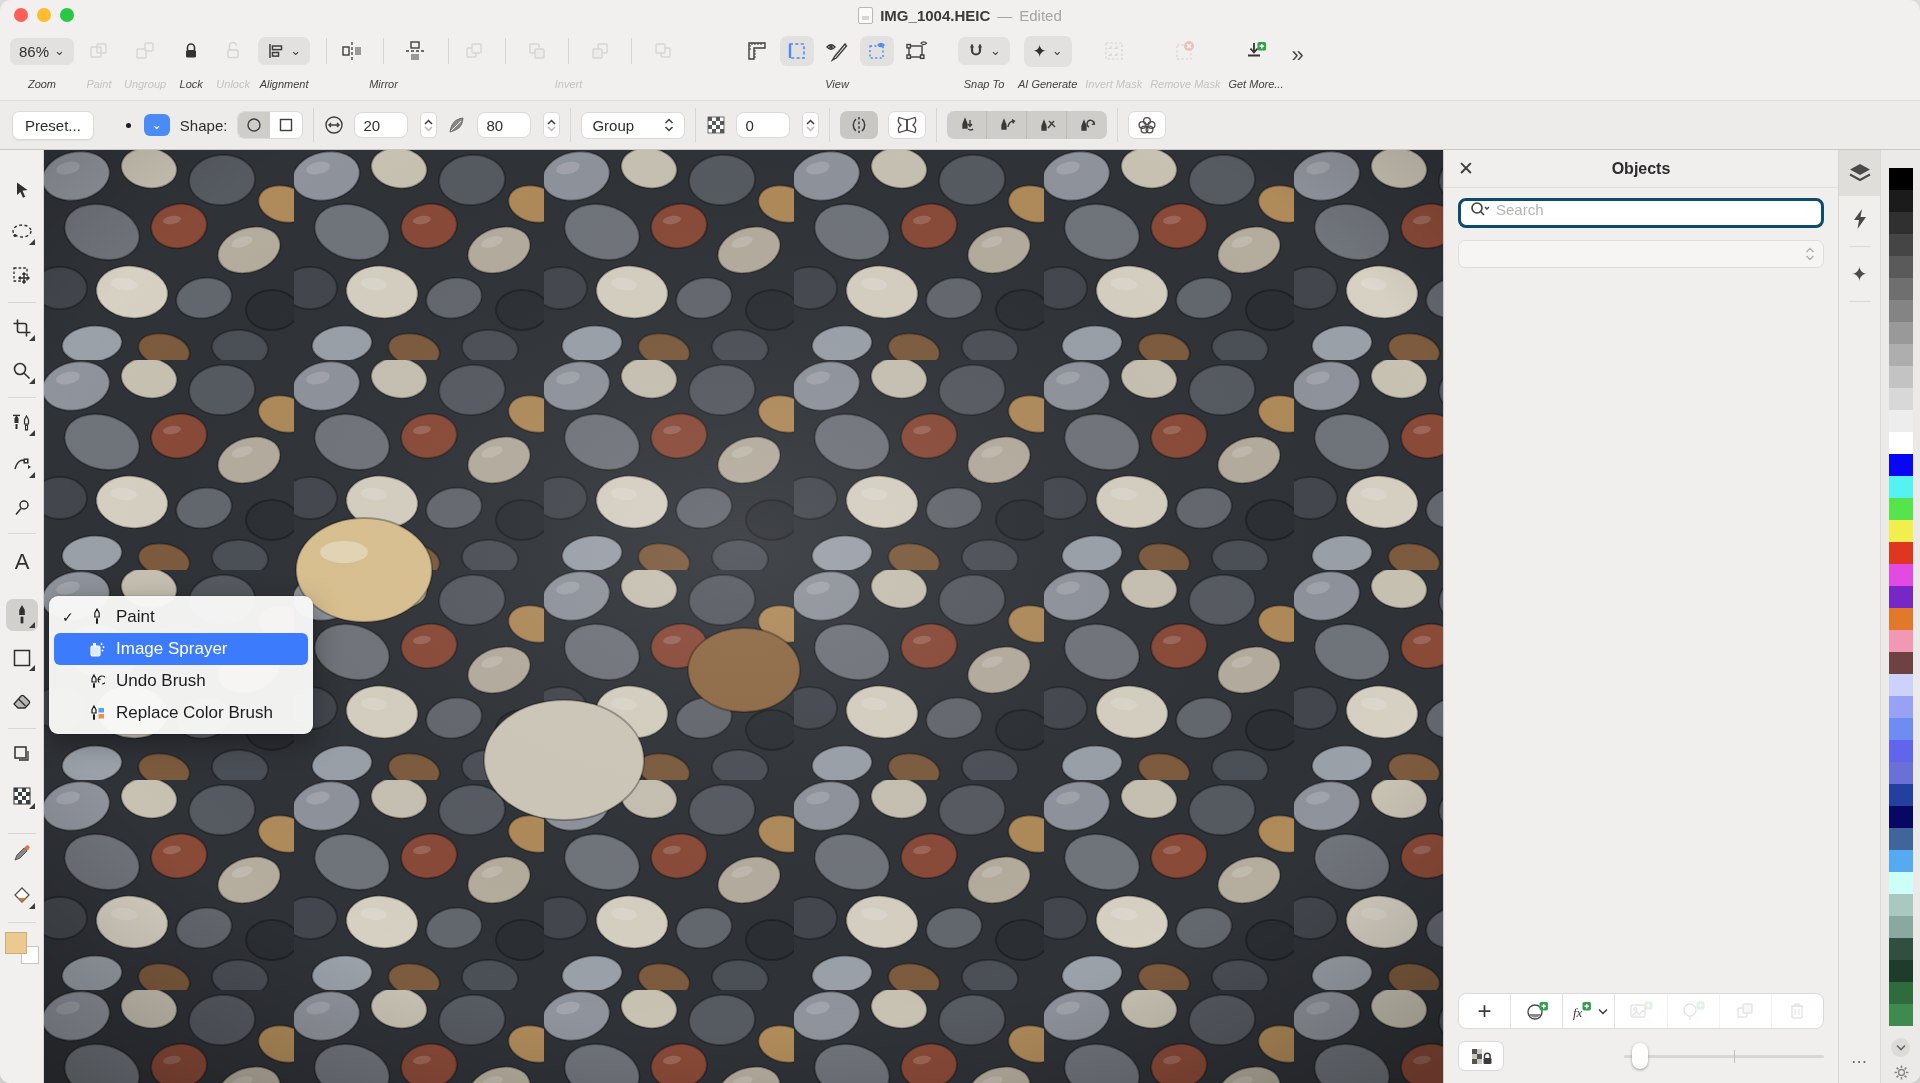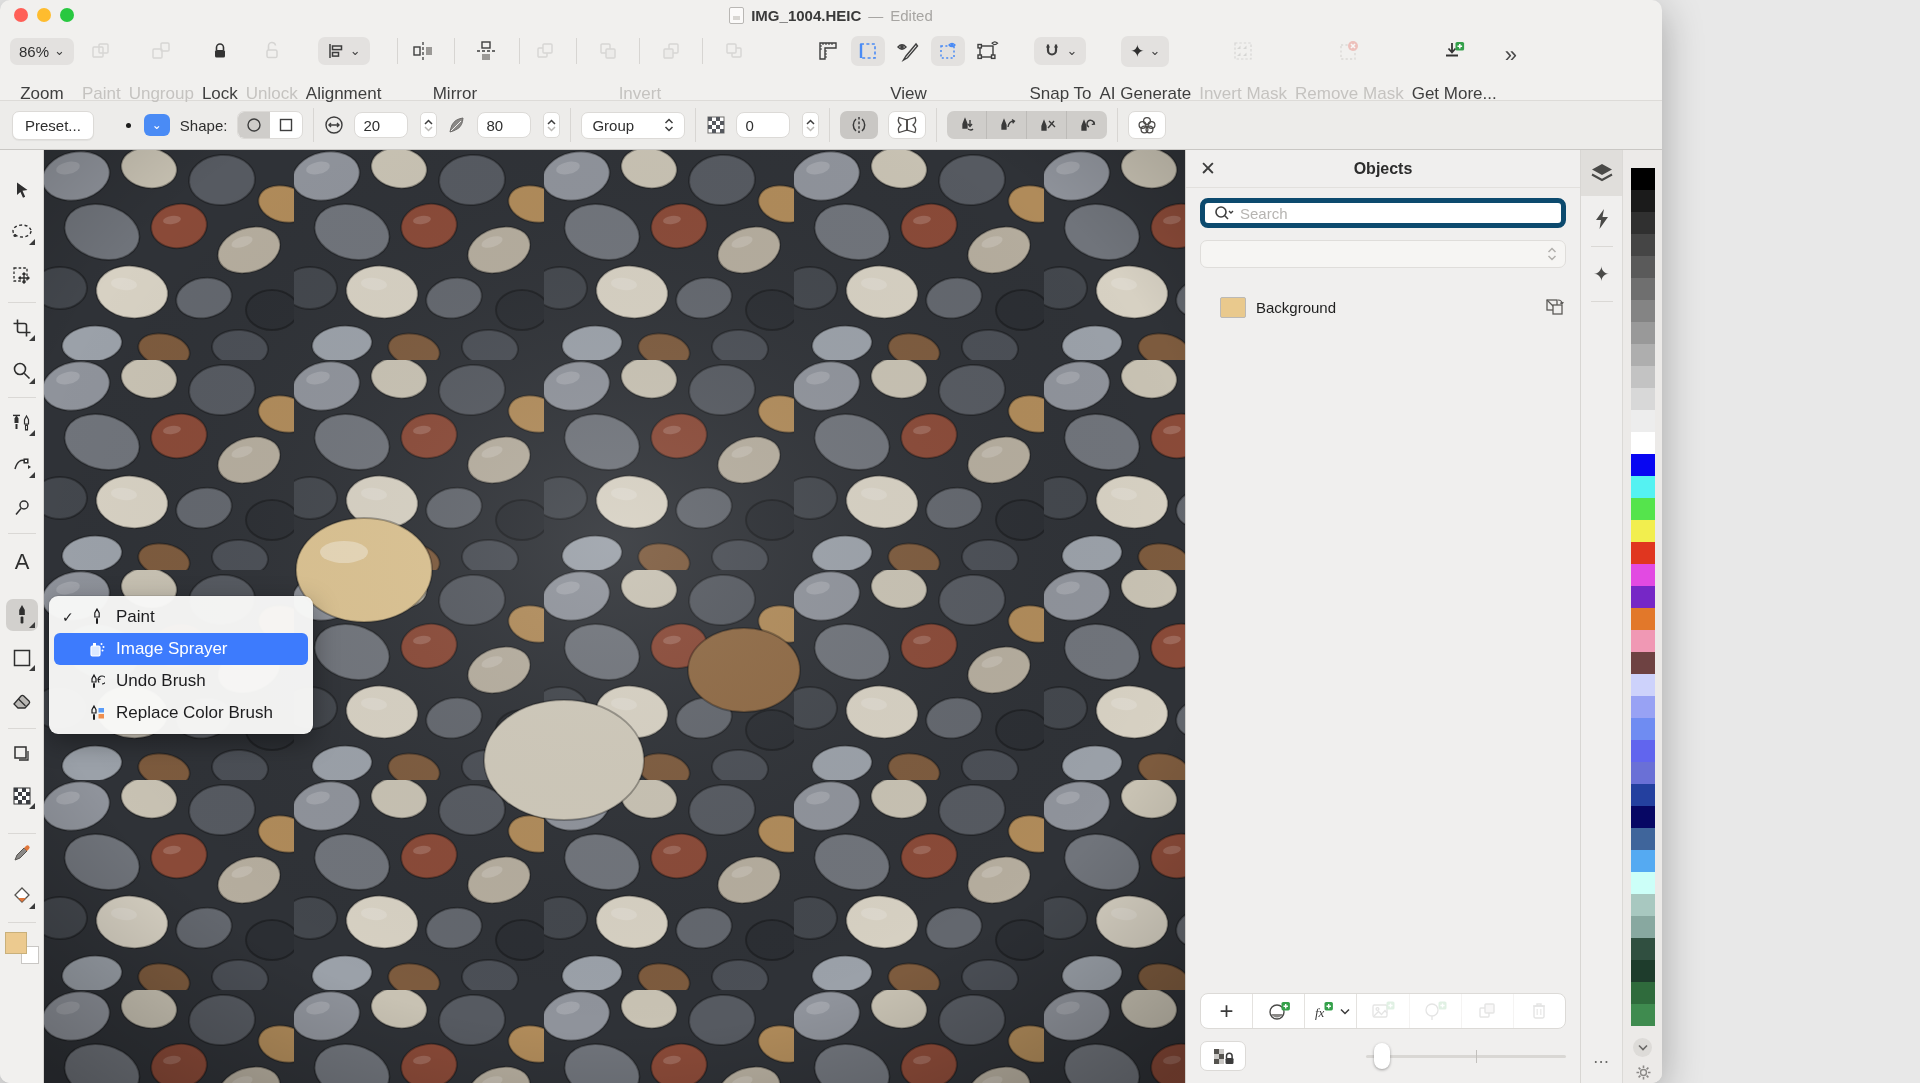--- a/index.html
+++ b/index.html
@@ -1,34 +1,34 @@
 <!DOCTYPE html>
 <html><head>
 <meta charset="utf-8">
 <style>
   * { box-sizing: border-box; margin: 0; padding: 0; }
   html,body { width:1920px; height:1083px; background:#e8e8e8; font-family:"Liberation Sans", "DejaVu Sans", sans-serif; }
-  .window { position:relative; width:1662px; height:1083px; background:#f1f0ee; border-radius:10px; overflow:hidden; box-shadow:0 10px 40px rgba(0,0,0,.3); }
+  .window { position:relative; width:1920px; height:1083px; background:#f1f0ee; border-radius:10px; overflow:hidden; box-shadow:0 10px 40px rgba(0,0,0,.3); }
 
   
   .titlebar { height:30px; display:flex; align-items:center; position:relative; }
   .traffic { display:flex; gap:9px; padding-left:14px; }
   .traffic .dot { width:14px; height:14px; border-radius:50%; }
   .dot.red{background:#ff5f57;} .dot.yellow{background:#febc2e;} .dot.green{background:#28c840;}
   .titlewrap { position:absolute; left:0; right:0; top:0; height:30px; display:flex; align-items:center; justify-content:center; gap:7px; pointer-events:none; }
   .doc-icon { width:15px; height:17px; border:1.4px solid #b9b7b4; border-radius:2px; background:#fbfaf9; position:relative; }
   .doc-icon:after{content:"";position:absolute;left:3px;top:8px;width:7px;height:4px;background:#d8d6d2;}
   .title-name { font-size:15px; font-weight:bold; color:#3a3a3a; }
   .title-dim { font-size:15px; color:#a7a5a2; }
 
   
   .toolbar1 { height:70px; display:flex; align-items:flex-start; padding:4px 10px 0 10px; }
   .tgroup { display:flex; flex-direction:column; align-items:center; margin-right:8px; }
   .tgroup .row { height:34px; display:flex; align-items:center; gap:6px; }
-  .tlabel { font-size:17px; color:#3f3f3f; margin-top:16px; white-space:nowrap; }
+  .tlabel { font-size:11px; color:#3f3f3f; margin-top:10px; white-space:nowrap;font-style:italic; }
   .tlabel.dim { color:#c5c3c0; }
   .pill { display:flex; align-items:center; gap:5px; background:#e3e1df; border-radius:7px; padding:5px 9px; font-size:15px; color:#2f2f2f; }
   .iconbtn { width:34px; height:30px; display:flex; align-items:center; justify-content:center; border-radius:7px; }
   .iconbtn.on { background:#e3e1df; }
   .vsep { width:1px; height:26px; background:#d7d5d2; margin:4px 8px 0 8px; }
   .chev { font-size:13px; color:#3f3f3f; line-height:8px; }
   .dis svg, .dis { opacity:.38; }
   .spacer { flex:1; }
   .overflow { font-size:22px; color:#4a4a4a; margin-top:8px; }
 
@@ -74,21 +74,21 @@
   .mi .ck { width:16px; font-size:14px; color:#1d1d1f; }
   .mi.hl { background:#3d7bfd; color:#fff; }
   .mi.hl .ck { color:#fff; }
   .mi .micon { width:20px; display:flex; justify-content:center; }
 
   
   .objects { width:395px; background:#f0efee; border-left:1px solid #d0cecb; flex:none; display:flex; flex-direction:column; padding:0 14px; }
   .obj-header { height:38px; display:flex; align-items:center; position:relative; border-bottom:1px solid #e2e0dd; margin:0 -14px; padding:0 14px; }
   .obj-close { font-size:19px; color:#3c3c3c; width:24px; }
   .obj-title { position:absolute; left:0; right:0; text-align:center; font-size:16px; font-weight:bold; color:#2c2c2c; }
-  .searchbox { margin-top:10px; height:30px; background:#fff; border:5px solid #0c4a6e; border-radius:8px; display:flex; align-items:center; padding:0 9px; gap:6px; }
+  .searchbox { margin-top:10px; height:30px; background:#fff; border:3px solid #0c4a6e; border-radius:8px; display:flex; align-items:flex-start; padding:0 9px; gap:6px; }
   .searchbox input { border:none; outline:none; flex:1; font-size:15px; color:#333; background:transparent; }
   .searchbox input::placeholder { color:#b6b4b1; }
   .blendbox { margin-top:12px; height:28px; background:#f6f5f3; border:1px solid #dfddda; border-radius:7px; display:flex; align-items:center; justify-content:flex-end; padding:0 8px; }
   .opacityrow { margin-top:16px; display:flex; align-items:center; gap:10px; }
   .oslider { flex:1; height:4px; background:#dcdad7; border-radius:2px; position:relative; }
   .oslider .knob { position:absolute; right:-2px; top:50%; transform:translateY(-50%); width:21px; height:21px; border-radius:50%; background:#fff; box-shadow:0 1px 3px rgba(0,0,0,.3); }
   .onum { width:46px; height:24px; background:#fdfdfc; border:1px solid #e0dedb; border-radius:5px; font-size:15px; color:#b2b0ad; text-align:right; padding:0 6px; }
   .layers { margin-top:22px; }
   .layerrow { display:flex; align-items:center; height:34px; gap:10px; padding-left:20px; }
   .thumb { width:26px; height:21px; border:1px solid #bbb9b6; border-radius:2px; flex:none; }
@@ -698,30 +698,20 @@
             <path d="M15 6 l2 2 2 -2" fill="none" stroke="#3e3e3e" stroke-width="1.4"></path>
           </svg>
         <input placeholder="Search" style="">
       </div>
       <div class="blendbox">
         <svg class="ic" width="10" height="14" viewBox="0 0 10 14">
             <path d="M1.5 5 L5 1.5 L8.5 5 M1.5 9 L5 12.5 L8.5 9" fill="none" stroke="#b2b0ad" stroke-width="1.5"></path>
           </svg>
       </div>
       <div class="layers">
-        <div class="layerrow">
-          <div class="thumb" style="background:#e9c98d;"></div>
-          <span class="lname">Background</span>
-          <svg class="ic" width="22" height="20" viewBox="0 0 22 20" fill="none" stroke="#5c5a58" stroke-width="1.3">
-              <rect x="3" y="3" width="10" height="10"></rect>
-              <path d="M3 3 L13 13"></path>
-              <rect x="9" y="8" width="9" height="9" fill="#f0efee"></rect>
-              <path d="M14 3 q4 0 4 4 M18 7 l-1.8 -1.2 M18 7 l1.4 -1.8" stroke-width="1.2"></path>
-            </svg>
-        </div>
       </div>
 
       <div class="obj-bottom">
         <div class="btnbar">
           <div>
               <span style="font-size:24px; color:#3a3a3a; font-weight:300">+</span>
             </div>
           <div>
             <svg class="ic" width="26" height="22" viewBox="0 0 26 22">
                 <circle cx="11" cy="12" r="7" fill="none" stroke="#4a4a48" stroke-width="1.4"></circle>

